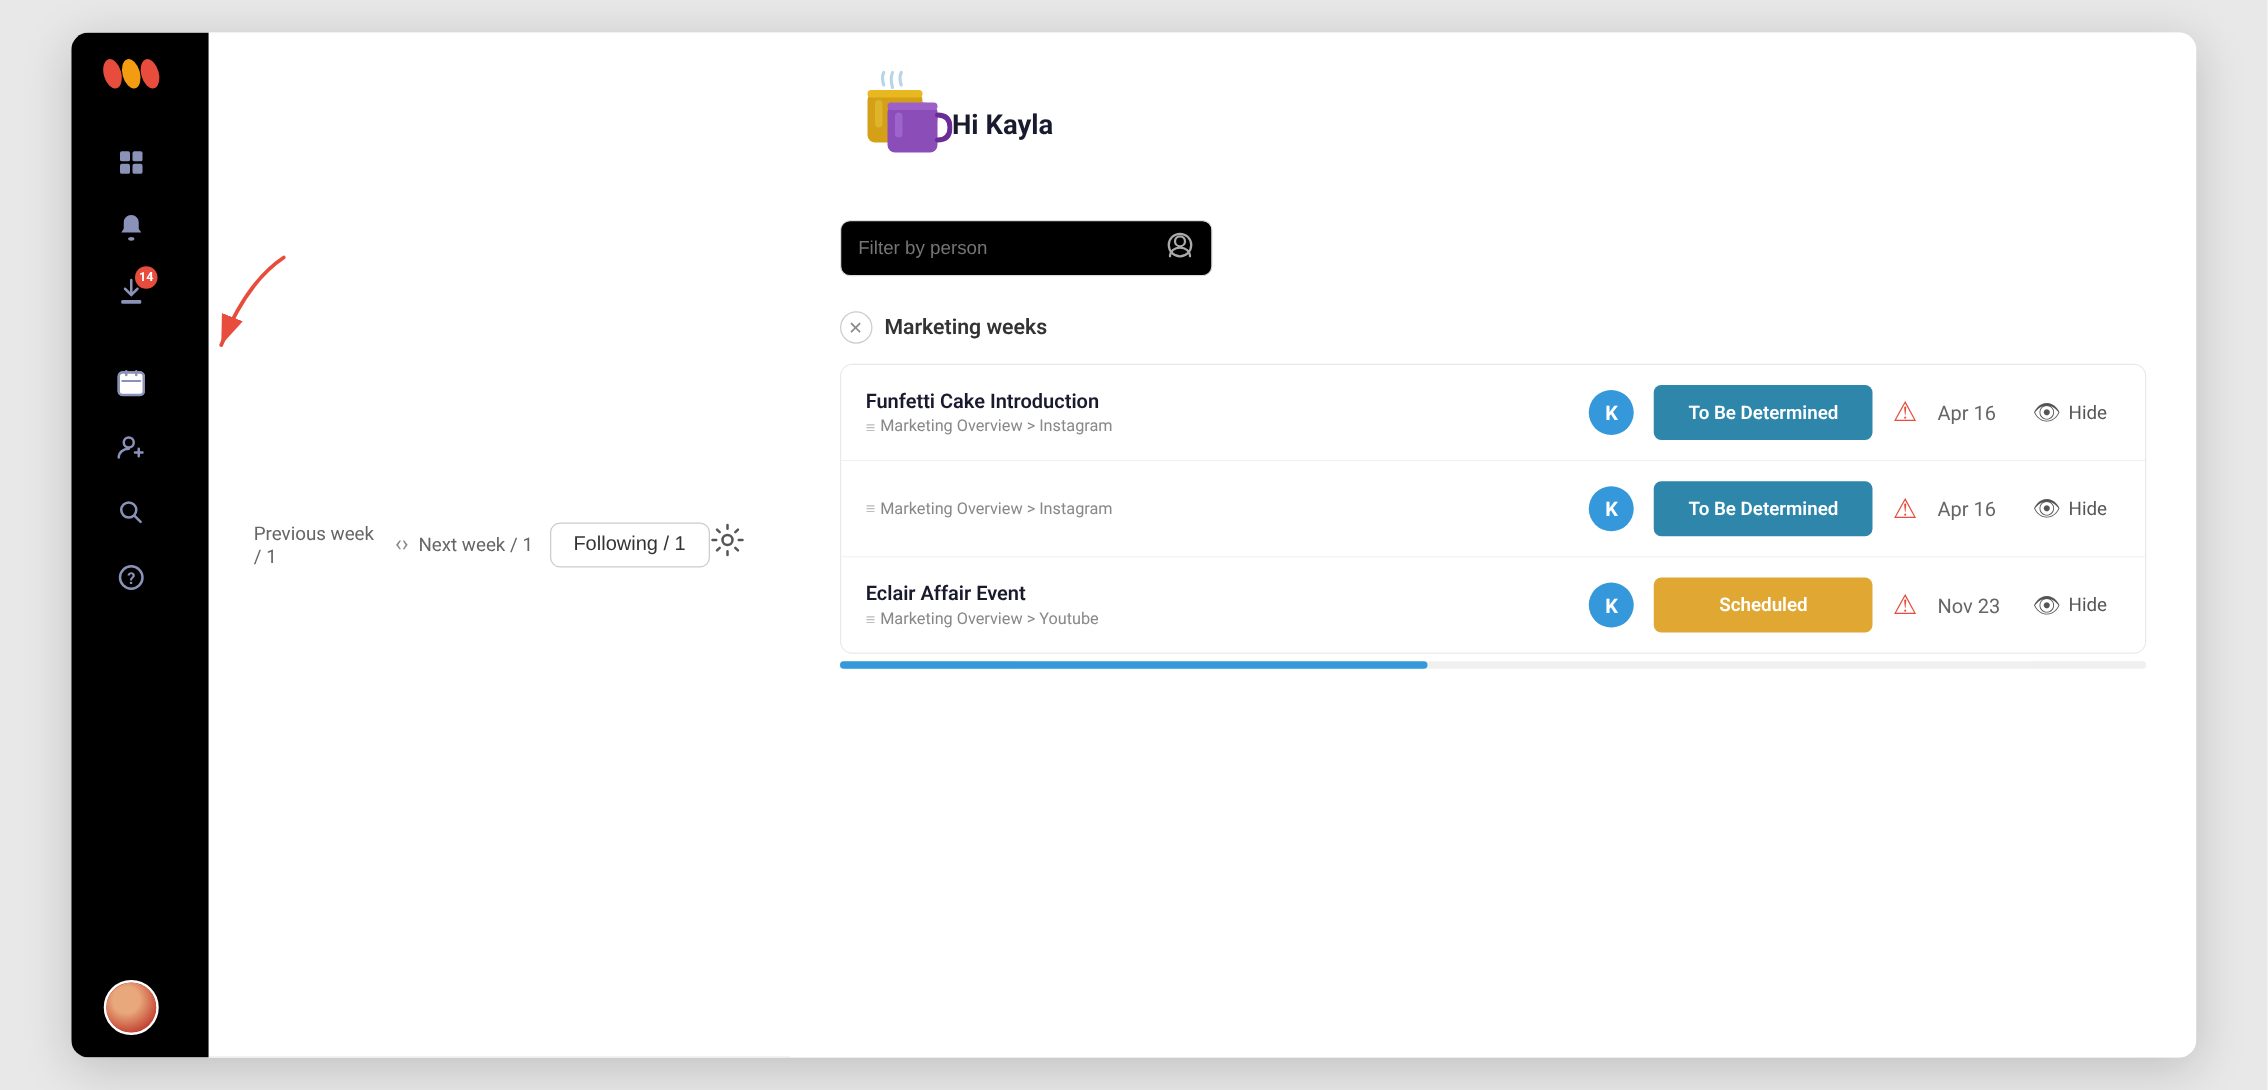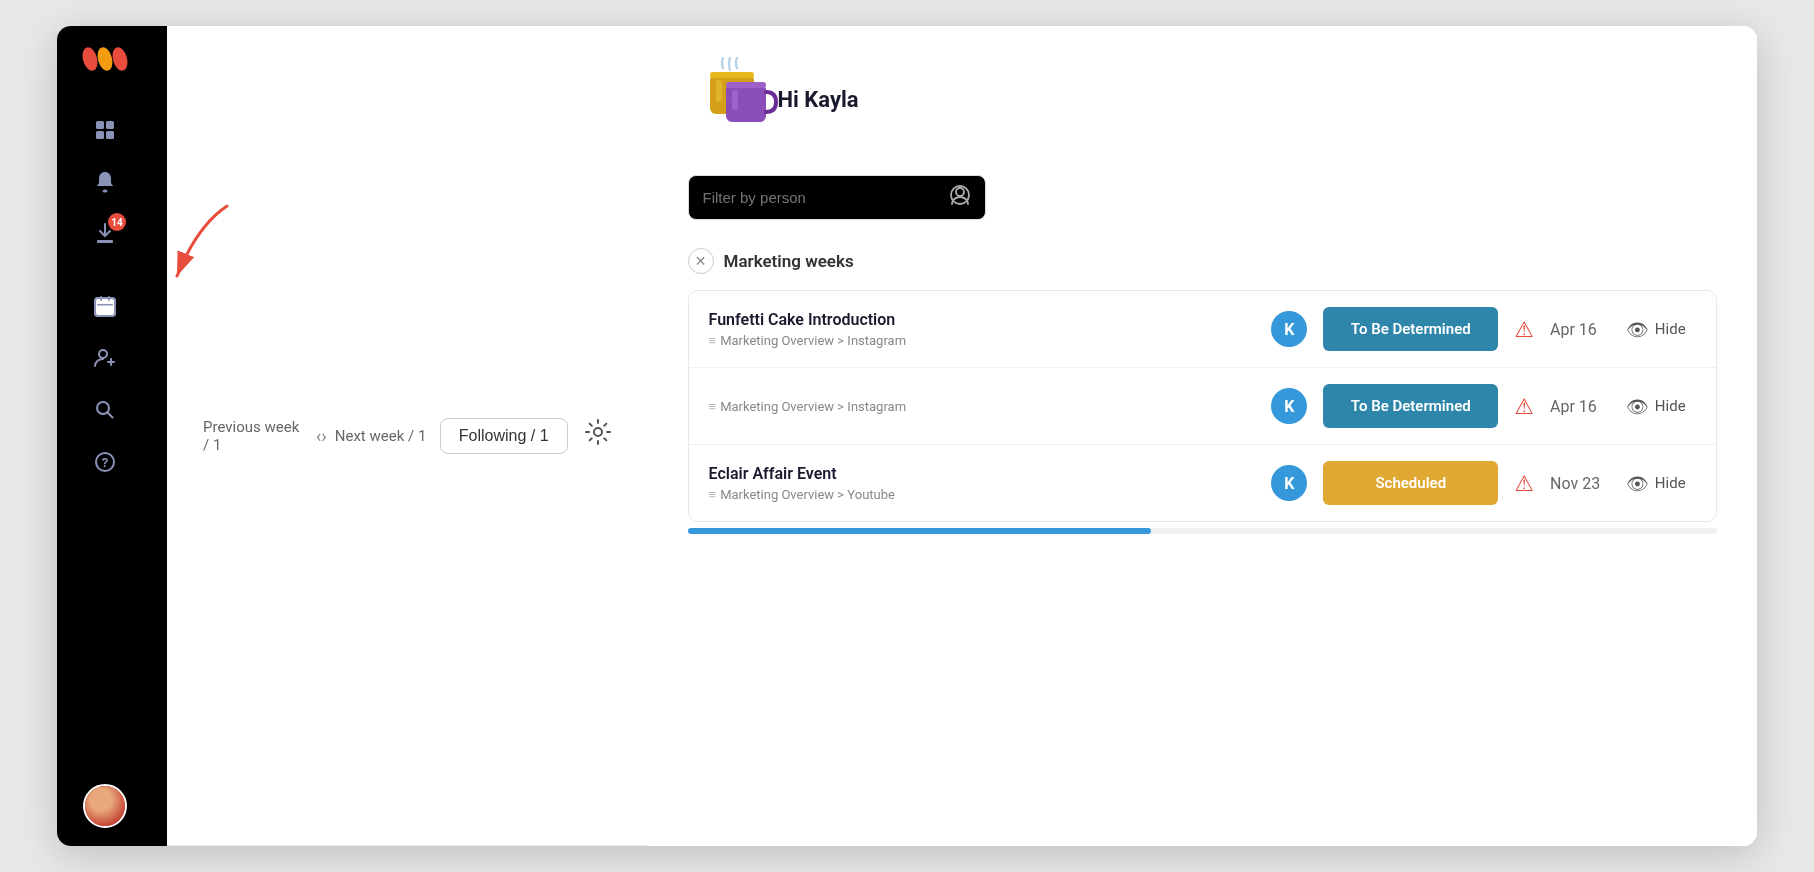--- a/index.html
+++ b/index.html
@@ -104,21 +104,21 @@
       flex: 0 0 auto;
       padding: 0 32px;
     }
     .nav-right {
       display: flex; align-items: center; gap: 8px;
       color: #666; font-size: 15px; cursor: pointer;
       flex: 1;
     }
     .nav-right .chevron { font-size: 18px; color: #888; }
     .header-actions {
-      display: flex; align-items: center; gap: 16px;
+      display: flex; align-items: center; 
       margin-left: auto;
     }
     .following-btn {
       border: 1.5px solid #ccc;
       background: #fff;
       border-radius: 8px;
       padding: 8px 18px;
       font-size: 16px;
       font-weight: 500;
       cursor: pointer;

